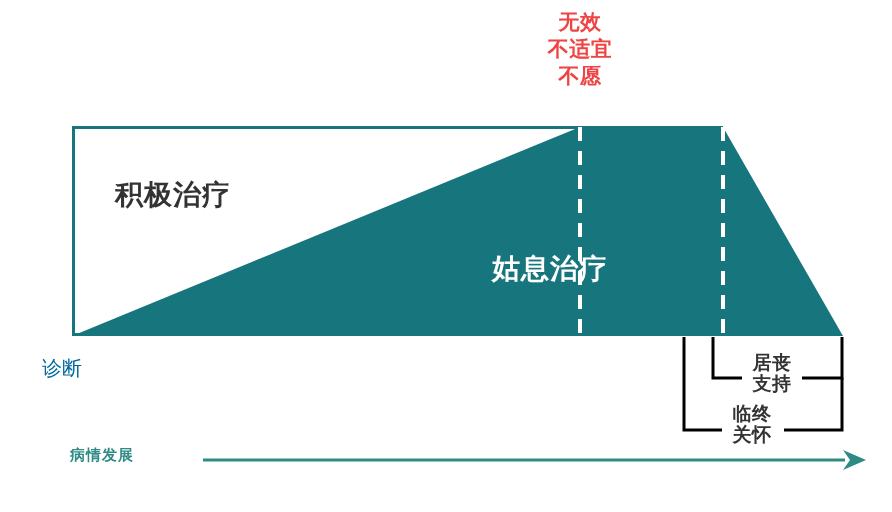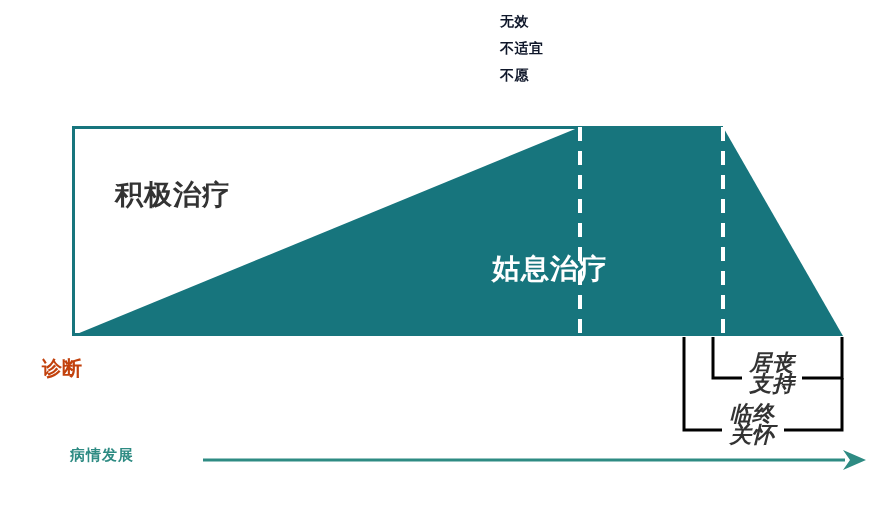--- a/index.html
+++ b/index.html
@@ -14,24 +14,25 @@
     position: relative;
     width: 892px;
     height: 512px;
     background: #ffffff;
     overflow: hidden;
   }
 
   
   .stage-label {
     position: absolute;
-    color: #0f172a;
+    color: #ef4444;
     font-weight: bold;
-    font-size: 14px;
+    font-size: 21px;
     line-height: 27px;
+    text-align: center;
     white-space: pre-line;
     letter-spacing: 0.5px;
   }
   #label-futile {
     left: 500px;
     top: 8px;
     width: 160px;
   }
   #label-death {
     left: 660px;
@@ -78,37 +79,36 @@
     left: 492px;
     top: 250px;
     color: #ffffff;
   }
 
   
   #label-diagnosis {
     position: absolute;
     left: 42px;
     top: 355px;
-    color: #c2410c;
-    font-weight: bold;
+    color: #0369a1;
+    font-weight: normal;
     font-size: 20px;
     white-space: nowrap;
   }
 
   
   .bracket-label {
     position: absolute;
     color: #333333;
     font-weight: bold;
-    font-size: 22px;
+    font-size: 19px;
     line-height: 21px;
     text-align: center;
     white-space: pre-line;
     letter-spacing: 0.5px;
-    font-style: italic;
   }
   #label-bereavement {
     left: 742px;
     top: 352px;
     width: 60px;
   }
   #label-hospice {
     left: 722px;
     top: 403px;
     width: 60px;

